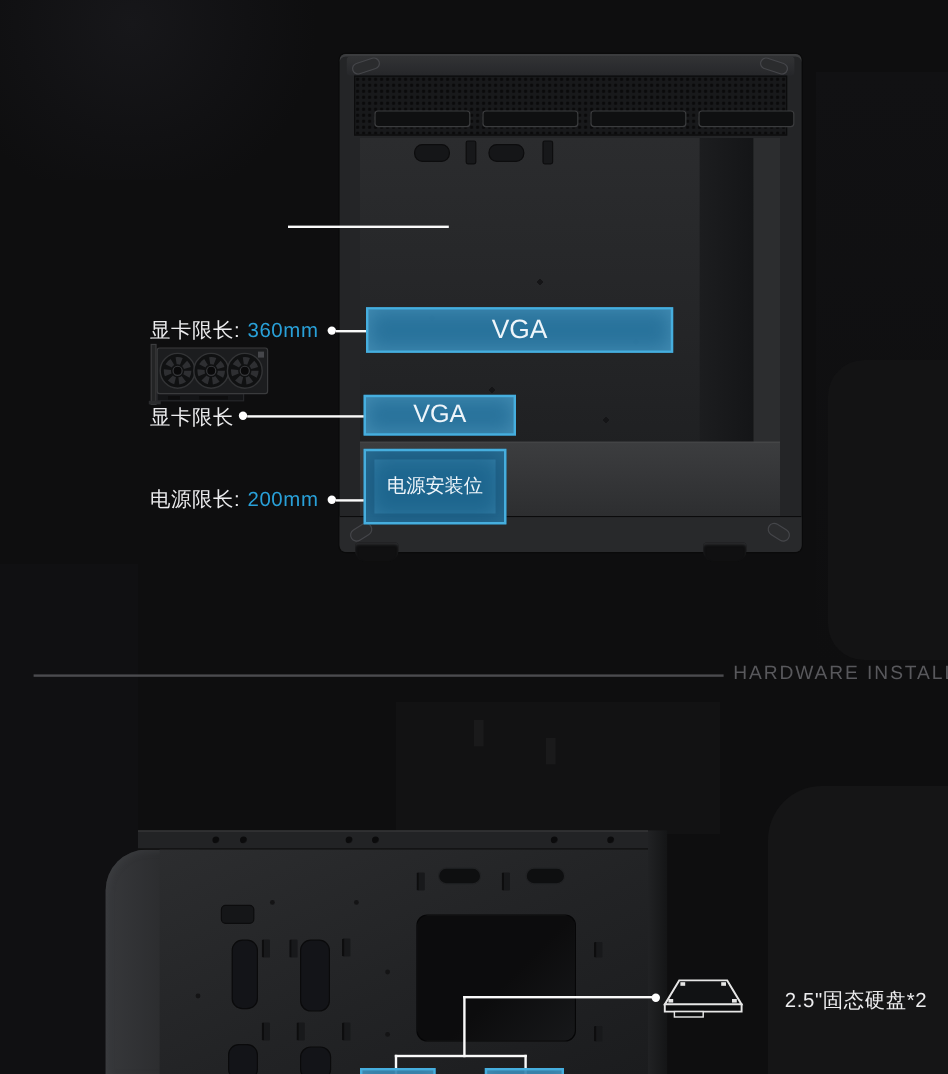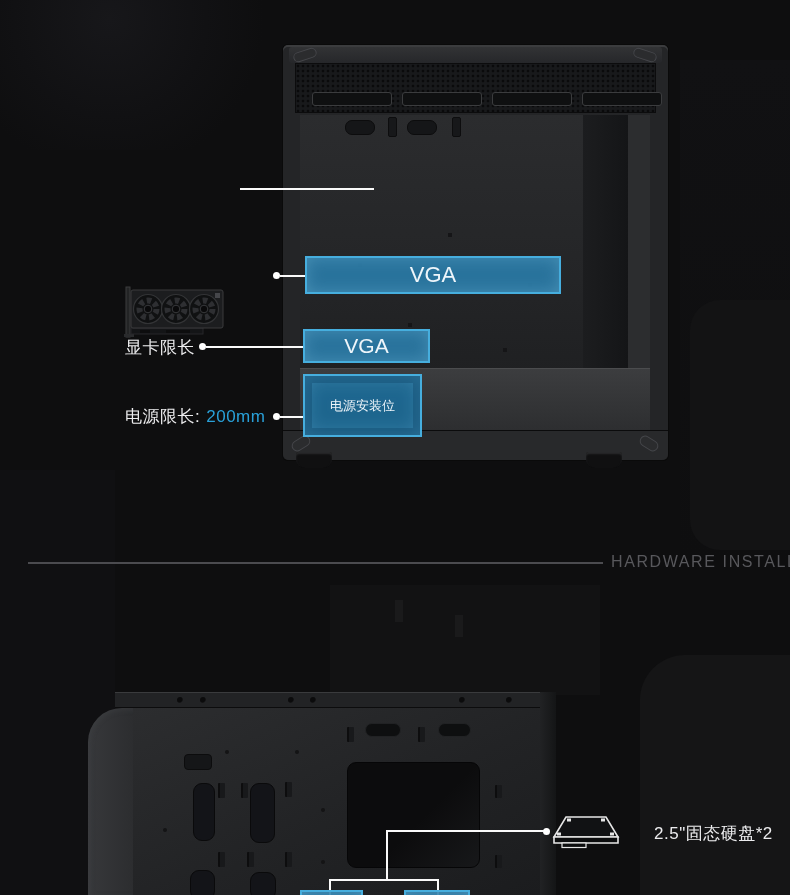--- a/index.html
+++ b/index.html
@@ -105,26 +105,29 @@
     <div class="foot" style="left:13px;top:407px;"></div>
     <div class="foot" style="left:303px;top:407px;"></div>
   </div>
 
   <div class="ovl" style="left:305px;top:256px;width:256px;height:38px;font-size:22px;">
     <span>VGA</span>
   </div>
   <div class="ovl" style="left:303px;top:329px;width:127px;height:34px;font-size:21px;">
     <span>VGA</span>
   </div>
-  <div class="ovl ovl-deep" style="left:303px;top:374px;width:119px;height:63px;font-size:13px;">
+  <div class="ovl ovl-deep" style="left:303px;top:374px;width:119px;height:63px;font-size:16px;">
     <span>电源安装位</span>
   </div>
 
   <div class="lh" style="left:240px;top:188px;width:134px;"></div>
 
+  <div class="lbl" style="left:125px;top:264px;">
+    <span>显卡限长:</span><span class="v">360mm</span>
+  </div>
   <div class="dot" style="left:273px;top:272px;"></div>
   <div class="lh" style="left:280px;top:275px;width:25px;"></div>
 
   <svg class="abs" style="left:122px;top:286px;" width="104" height="54" viewBox="0 0 104 54">
     <rect x="4" y="1" width="4" height="50" fill="#232425" stroke="#3c3d3f" stroke-width="1"></rect>
     <rect x="2" y="48" width="10" height="3" fill="#2a2b2d"></rect>
     <rect x="9" y="42" width="72" height="6" fill="#141517" stroke="#26272a" stroke-width="1"></rect>
     <rect x="18" y="44" width="10" height="3" fill="#0d0d0e"></rect>
     <rect x="44" y="44" width="24" height="3" fill="#0d0d0e"></rect>
     <rect x="9" y="4" width="92" height="38" rx="2" fill="#1c1d1f" stroke="#3a3b3d" stroke-width="1"></rect>

